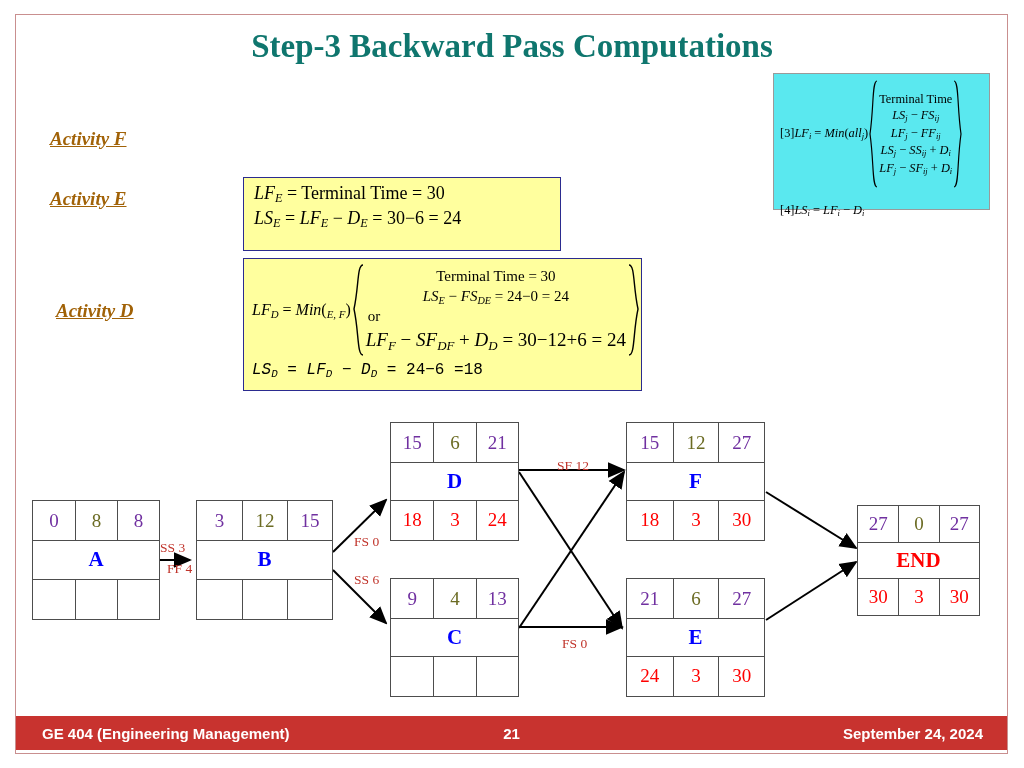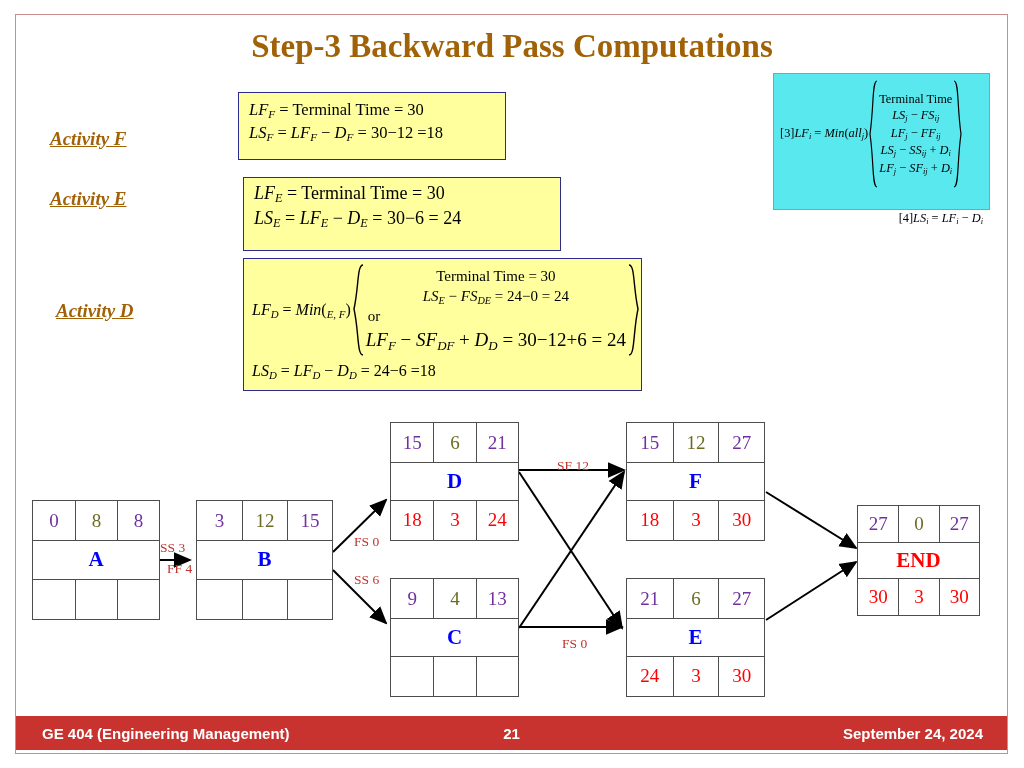--- a/index.html
+++ b/index.html
@@ -10,21 +10,21 @@
   #slide{
     position:absolute;left:0;top:0;width:1024px;height:768px;
   }
   .slide-border{
     position:absolute;left:15px;top:14px;width:993px;height:740px;
     border:1.5px solid #c98f8f;box-sizing:border-box;pointer-events:none;
   }
   
   .title{
     position:absolute;left:0;top:28px;width:1024px;text-align:center;
-    font-size:33px;font-weight:bold;color:#a16207;
+    font-size:33px;font-weight:bold;color:#0f766e;
     font-family:"Liberation Serif",serif;letter-spacing:0px;
   }
   
   .act-label{
     position:absolute;font-size:19px;font-weight:bold;font-style:italic;
     color:#a16207;text-decoration:underline;font-family:"Liberation Serif",serif;
     white-space:nowrap;
   }
   
   .fbox{
@@ -89,28 +89,20 @@
 <div id="slide">
 
   <div class="slide-border"></div>
 
   <div class="title">Step-3 Backward Pass Computations</div>
 
   <div class="act-label" style="left:50px;top:128px;">Activity F</div>
   <div class="act-label" style="left:50px;top:188px;">Activity E</div>
   <div class="act-label" style="left:56px;top:300px;">Activity D</div>
 
-  <div class="fbox" style="left:238px;top:92px;width:268px;height:68px;padding:6px 10px;">
-    <div class="eq big">
-      <i>LF</i><sub>F</sub>&nbsp;= Terminal Time&nbsp;= 30
-    </div>
-    <div class="eq big">
-      <i>LS</i><sub>F</sub>&nbsp;= <i>LF</i><sub>F</sub>&nbsp;− <i>D</i><sub>F</sub>&nbsp;= 30−12 =18
-    </div>
-  </div>
 
   <div class="fbox" style="left:243px;top:177px;width:318px;height:74px;padding:4px 10px;">
     <div class="eq" style="font-size:18px;">
       <i>LF</i><sub>E</sub>&nbsp;= Terminal Time&nbsp;= 30
     </div>
     <div class="eq" style="font-size:18px;">
       <i>LS</i><sub>E</sub>&nbsp;= <i>LF</i><sub>E</sub>&nbsp;− <i>D</i><sub>E</sub>&nbsp;= 30−6 = 24
     </div>
   </div>
 
@@ -133,21 +125,21 @@
         <div class="eq" style="font-size:19px;">
           <i>LF</i><sub>F</sub>&nbsp;− <i>SF</i><sub>DF</sub>&nbsp;+ <i>D</i><sub>D</sub>&nbsp;= 30−12+6 = 24
         </div>
       </div>
       <div class="brace">
         <svg width="14" height="92" viewBox="0 0 14 92">
           <path d="M2 1 C8 1 6 22 11 45 C6 68 8 91 2 91" fill="none" stroke="#000" stroke-width="1.4"></path>
         </svg>
       </div>
     </div>
-    <div class="eq" style="font-size:16px;margin-top:4px;">
+    <div class="eq" style="font-size:16px;margin-top:4px;font-family:Liberation Mono, monospace;">
       <i>LS</i><sub>D</sub>&nbsp;= <i>LF</i><sub>D</sub>&nbsp;− <i>D</i><sub>D</sub>&nbsp;= 24−6 =18
     </div>
   </div>
 
   <div class="cyanbox" style="left:773px;top:73px;width:217px;height:137px;padding:4px 6px;">
     <div style="display:flex;align-items:center;margin-top:2px;">
       <div class="eq sm">
         [3]<i>LF</i><sub>i</sub>&nbsp;= <i>Min</i>(<i>all</i><sub>j</sub>)
       </div>
       <div class="brace">
@@ -161,21 +153,21 @@
         <div class="eq sm"><i>LF</i><sub>j</sub>&nbsp;− <i>FF</i><sub>ij</sub></div>
         <div class="eq sm"><i>LS</i><sub>j</sub>&nbsp;− <i>SS</i><sub>ij</sub>&nbsp;+ <i>D</i><sub>i</sub></div>
         <div class="eq sm"><i>LF</i><sub>j</sub>&nbsp;− <i>SF</i><sub>ij</sub>&nbsp;+ <i>D</i><sub>i</sub></div>
       </div>
       <div class="brace">
         <svg width="11" height="108" viewBox="0 0 11 108">
           <path d="M2 1 C7 1 5 26 9 54 C5 82 7 107 2 107" fill="none" stroke="#000" stroke-width="1.2"></path>
         </svg>
       </div>
     </div>
-    <div class="eq sm" style="margin-top:22px;text-align:right;">
+    <div class="eq sm" style="margin-top:14px;">
       [4]<i>LS</i><sub>i</sub>&nbsp;= <i>LF</i><sub>i</sub>&nbsp;− <i>D</i><sub>i</sub>
     </div>
   </div>
 
   <svg id="arrows">
     <defs>
       <marker id="ah" markerWidth="9" markerHeight="9" refX="8" refY="4.5" orient="auto">
         <path d="M0,0.6 L9,4.5 L0,8.4 Z" fill="#000"></path>
       </marker>
     </defs>

